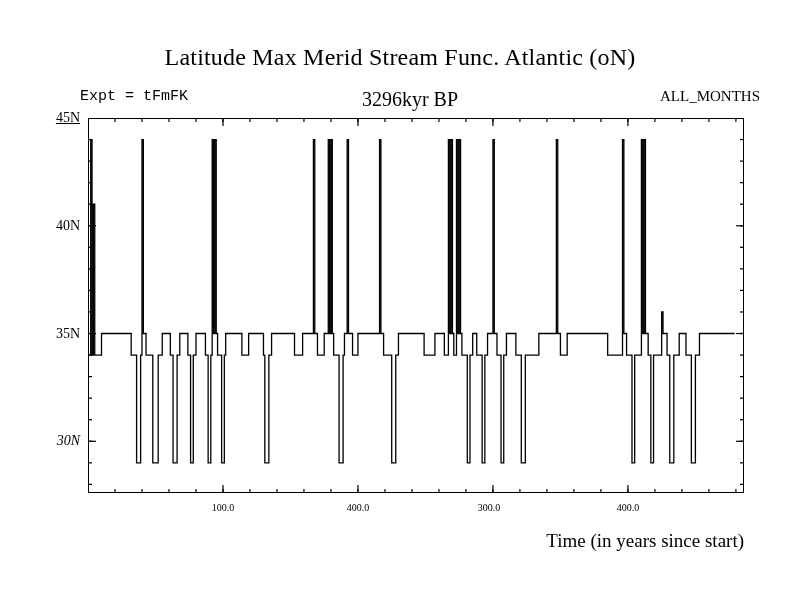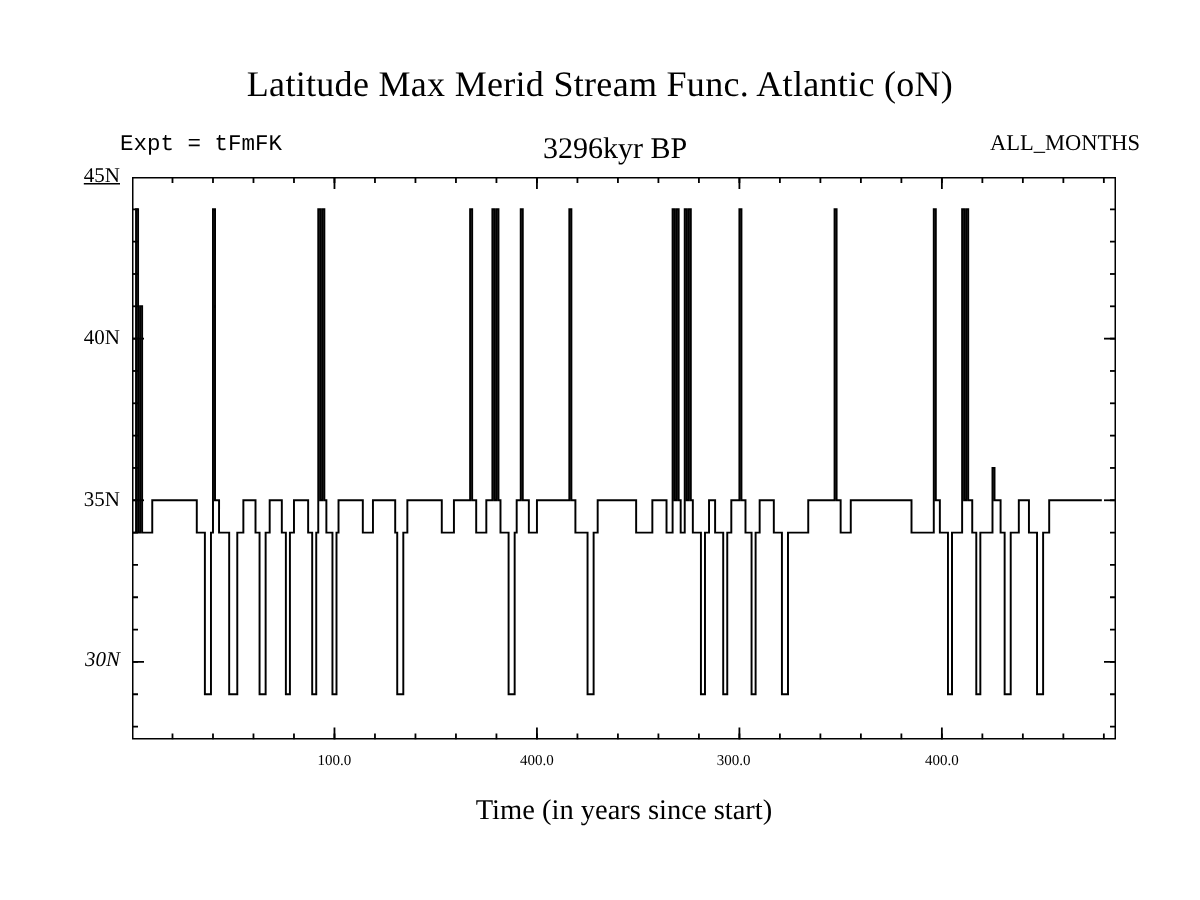--- a/index.html
+++ b/index.html
@@ -94,21 +94,21 @@
     transform: translateX(-50%);
     font-size: 10px;
     white-space: nowrap;
     font-family: "Liberation Serif", serif;
   }
   #xaxis-title {
     position: absolute;
     left: 0;
     top: 412px;
     width: 656px;
-    text-align: center;
+    text-align: right;
     font-size: 19px;
     font-family: "Liberation Serif", serif;
   }
 </style>
 </head>
 <body>
 
 <div id="page">
 
   <div id="title">Latitude Max Merid Stream Func. Atlantic (oN)</div>

